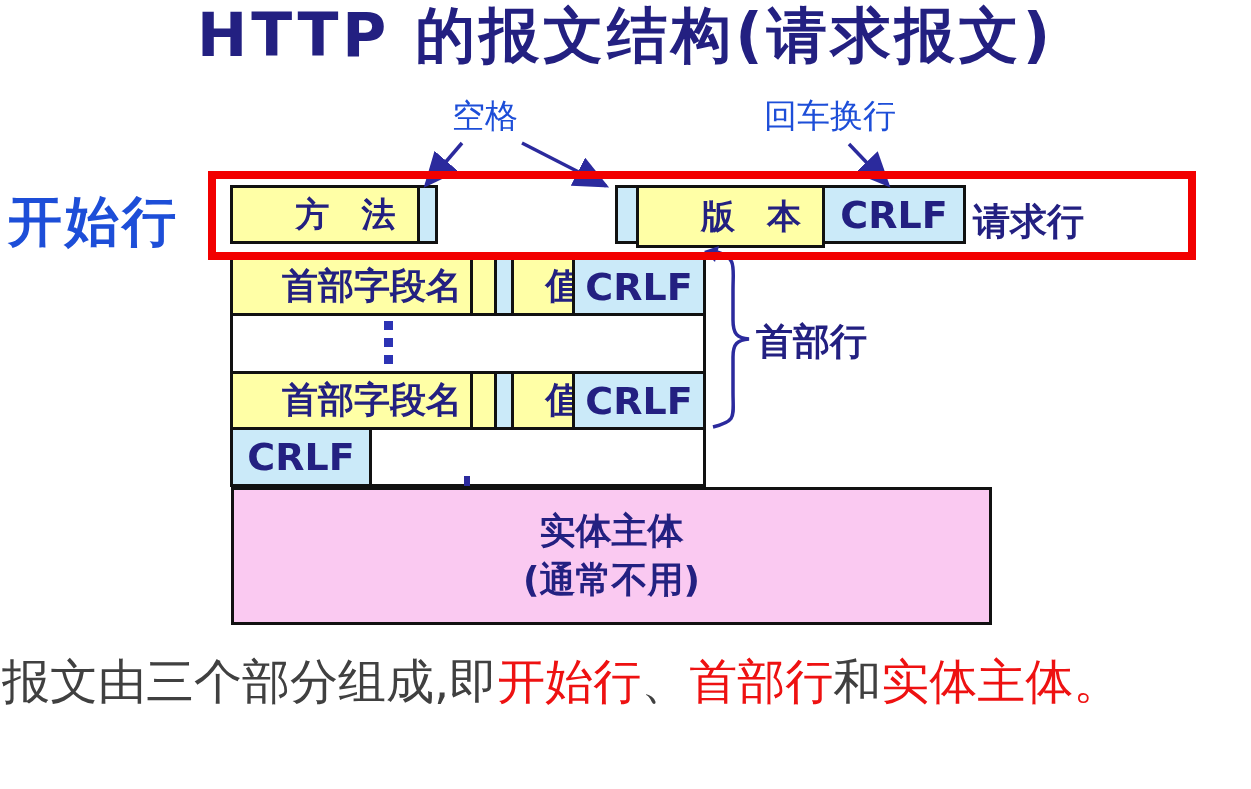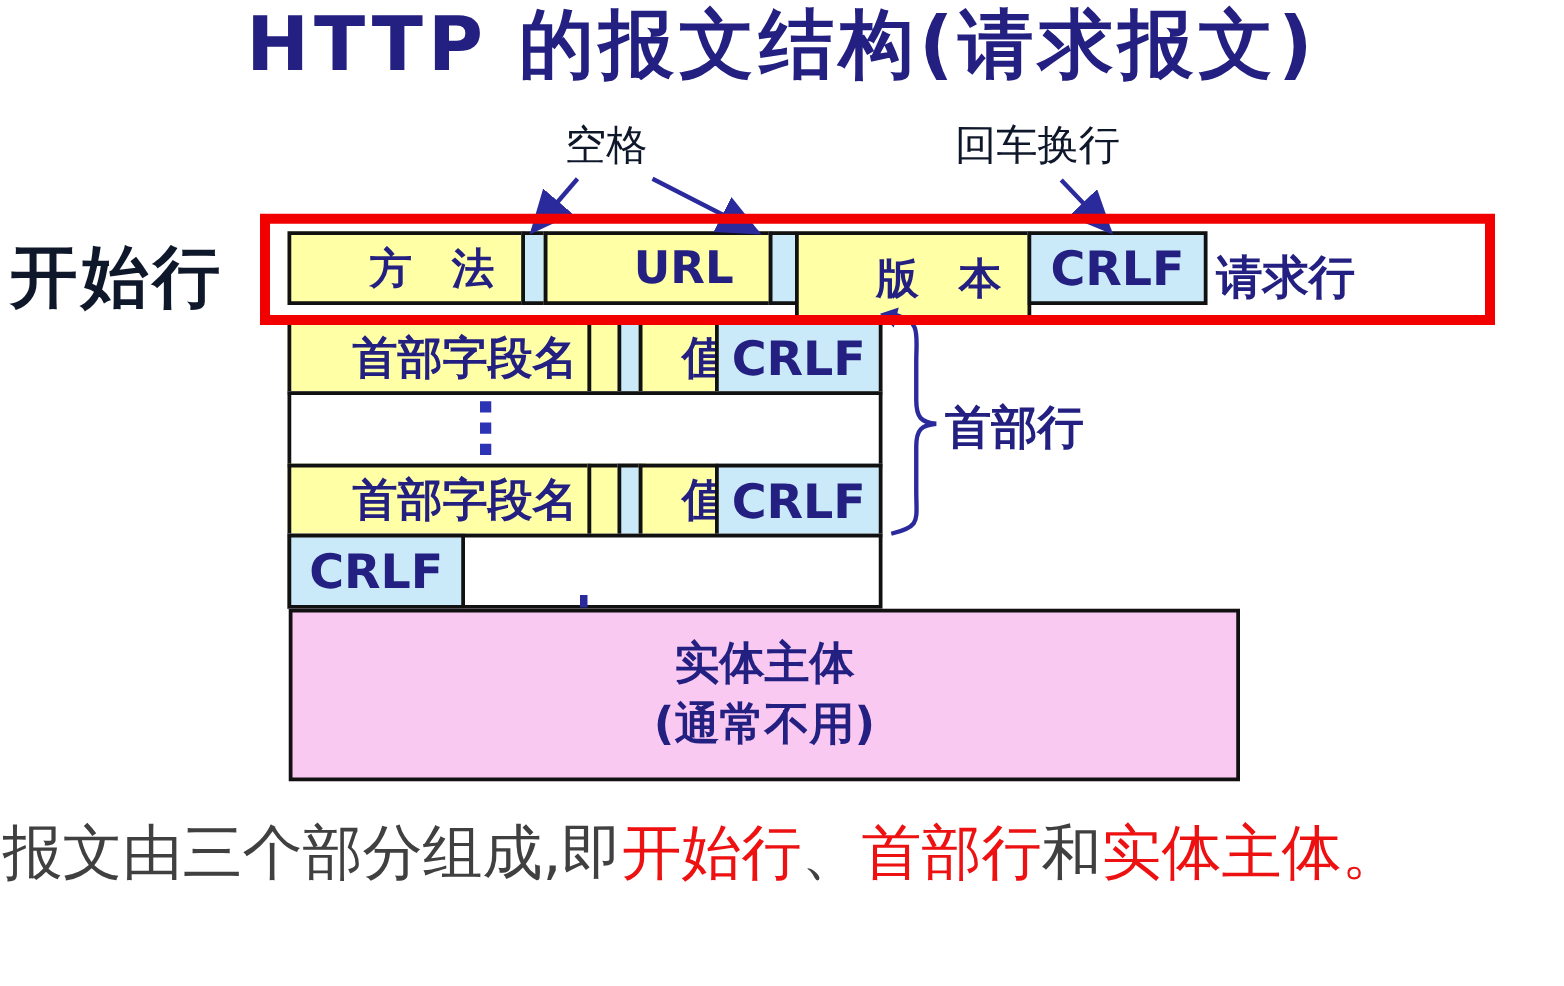--- a/index.html
+++ b/index.html
@@ -7,21 +7,21 @@
     position:relative;width:1251px;height:789px;background:#ffffff;overflow:hidden;
     font-family:"DejaVu Sans","Liberation Sans",sans-serif;color:#232081;
   }
   .abs{position:absolute;box-sizing:border-box;}
   
   .title{
     top:-4px;left:0;width:100%;text-align:center;
     font-size:60px;font-weight:bold;letter-spacing:4px;color:#232081;white-space:nowrap;
   }
   
-  .annot{font-size:33px;color:#0f172a;white-space:nowrap;}
+  .annot{font-size:33px;color:#1d4ed8;white-space:nowrap;}
   .space-lbl{left:452px;top:94px;}
   .crlfannot-lbl{left:764px;top:94px;}
   .startline-lbl{left:8px;top:186px;font-size:54px;font-weight:bold;letter-spacing:3px;}
   .reqline-lbl{left:973px;top:197px;font-size:37px;font-weight:bold;}
   .headerlines-lbl{left:756px;top:317px;font-size:37px;font-weight:bold;}
   
   .box{
     position:absolute;box-sizing:border-box;border:3px solid #111111;
     display:flex;align-items:center;justify-content:center;
     font-weight:bold;color:#232081;white-space:nowrap;
@@ -56,23 +56,22 @@
 <div class="stage">
 
   <div class="abs title">HTTP 的报文结构(请求报文)</div>
 
   <div class="abs annot space-lbl">空格</div>
   <div class="abs annot crlfannot-lbl">回车换行</div>
   <div class="abs annot startline-lbl">开始行</div>
 
   <div class="box yellow f34 wsp" style="left:230px;top:185px;width:190px;height:59px;">方 法</div>
   <div class="box blue" style="left:417px;top:185px;width:21px;height:59px;"></div>
-  <div class="box yellow f36" style="left:435px;top:185px;width:183px;height:59px;">URL</div>
   <div class="box blue" style="left:615px;top:185px;width:24px;height:59px;"></div>
-  <div class="box yellow f34 wsp" style="left:636px;top:185px;width:189px;height:75px;">版 本</div>
+  <div class="box yellow f34 wsp" style="left:636px;top:185px;width:189px;height:63px;">版 本</div>
   <div class="box blue f38" style="left:822px;top:185px;width:144px;height:59px;">CRLF</div>
   <div class="abs reqline-lbl">请求行</div>
 
   <div class="box yellow f36" style="left:230px;top:257px;width:243px;height:59px;">首部字段名</div>
   <div class="box yellow f34" style="left:470px;top:257px;width:27px;height:59px;">:</div>
   <div class="box blue" style="left:494px;top:257px;width:20px;height:59px;"></div>
   <div class="box yellow f36" style="left:511px;top:257px;width:64px;height:59px;">值</div>
   <div class="box blue f38" style="left:572px;top:257px;width:134px;height:59px;">CRLF</div>
 
   <div class="box whitebg" style="left:230px;top:313px;width:476px;height:61px;"></div>

